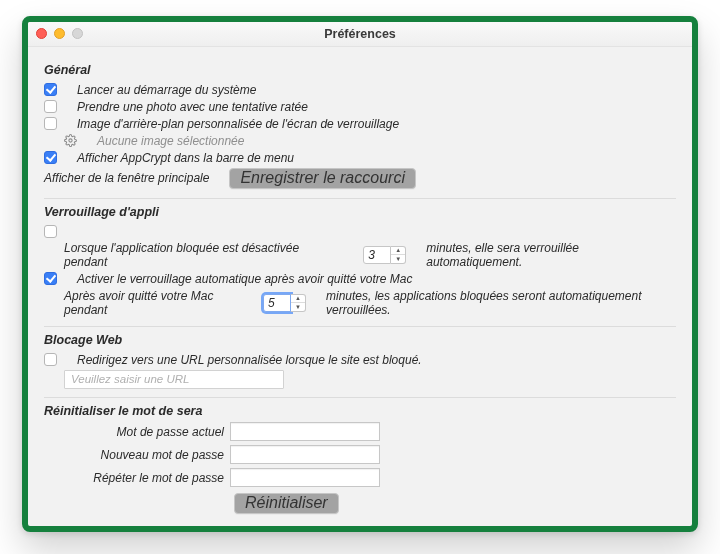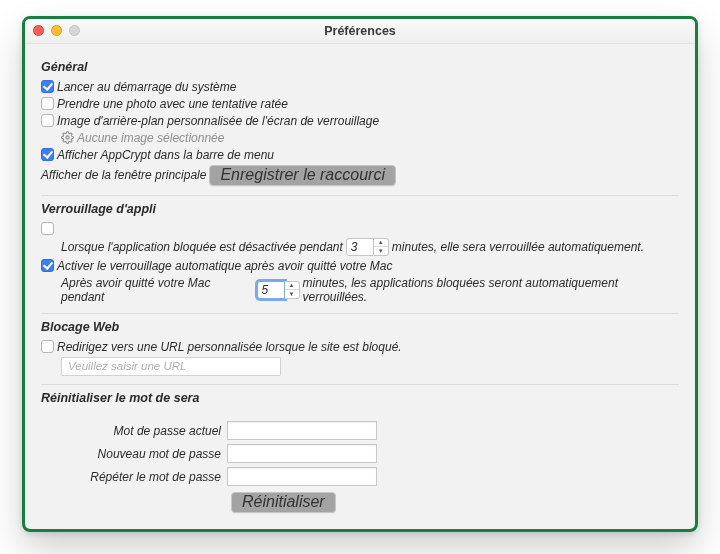--- a/index.html
+++ b/index.html
@@ -15,21 +15,21 @@
     width: 720px;
     height: 554px;
     position: relative;
     box-sizing: border-box;
     padding: 16px 22px 22px 22px;
   }
   .window {
     width: 676px;
     height: 516px;
     background: #f2f2f2;
-    border: 3px solid #15803d;
+    border: 6px solid #15803d;
     border-radius: 8px;
     box-shadow: 0 18px 36px rgba(0,0,0,0.18), 0 2px 6px rgba(0,0,0,0.12);
     overflow: hidden;
     position: relative;
     box-sizing: border-box;
   }
   .titlebar {
     height: 24px;
     position: relative;
     text-align: center;
@@ -56,21 +56,21 @@
   }
   .section-title {
     font-weight: 600;
     font-size: 12.5px;
     color: #2b2b2b;
     margin: 6px 0 4px 0;
   }
   .row {
     display: flex;
     align-items: center;
-    gap: 3px;
+    gap: 20px;
     padding: 1.5px 0;
     font-size: 12px;
     color: #2b2b2b;
   }
   .row.indent { padding-left: 20px; }
   .checkbox {
     width: 13px; height: 13px;
     border-radius: 3px;
     background: #fff;
     border: 1px solid #b6b6b6;
@@ -164,21 +164,21 @@
     line-height: 17px;
     margin-left: 20px;
     margin-top: 2px;
   }
   .pw-grid {
     display: grid;
     grid-template-columns: 160px 150px;
     column-gap: 6px;
     row-gap: 4px;
     align-items: center;
-    margin-top: 16px;
+    margin-top: 4px;
     margin-left: 20px;
   }
   .pw-grid .lbl {
     text-align: right;
     font-size: 12px;
     color: #2b2b2b;
   }
   .pw-grid .inp {
     height: 19px;
     border: 1px solid #c7c7c7;

